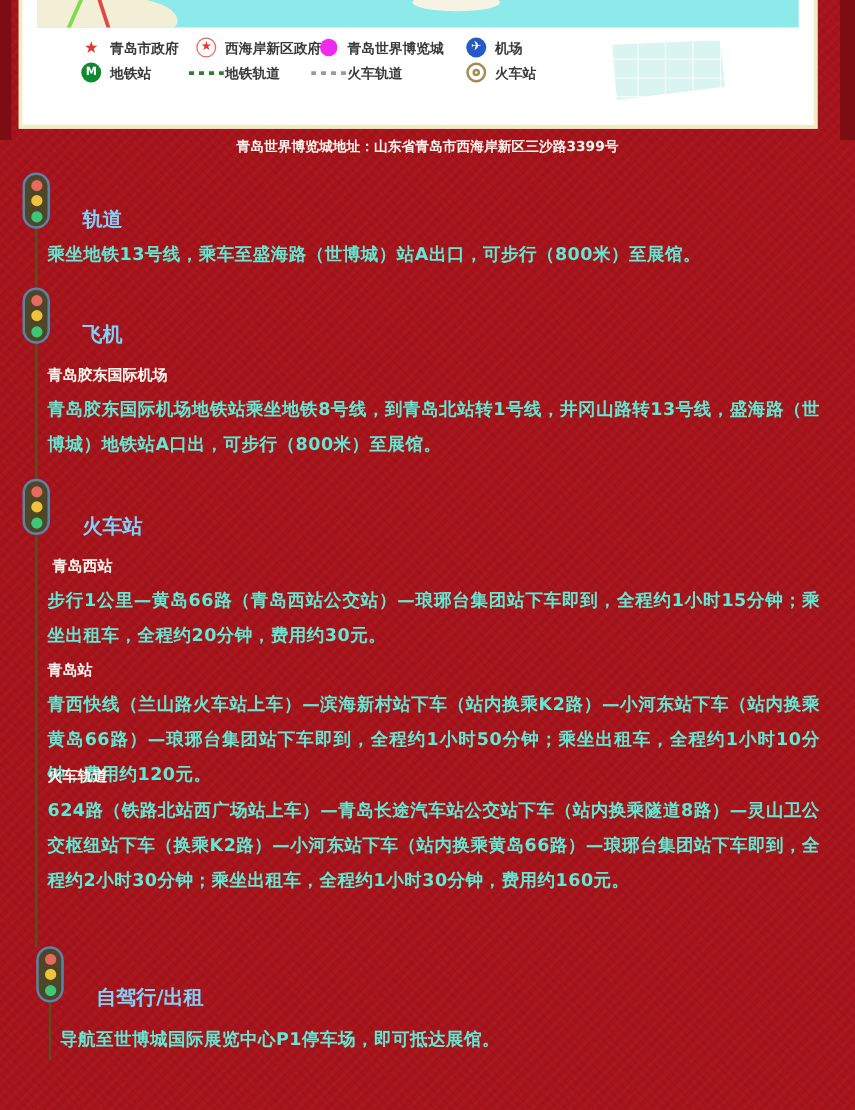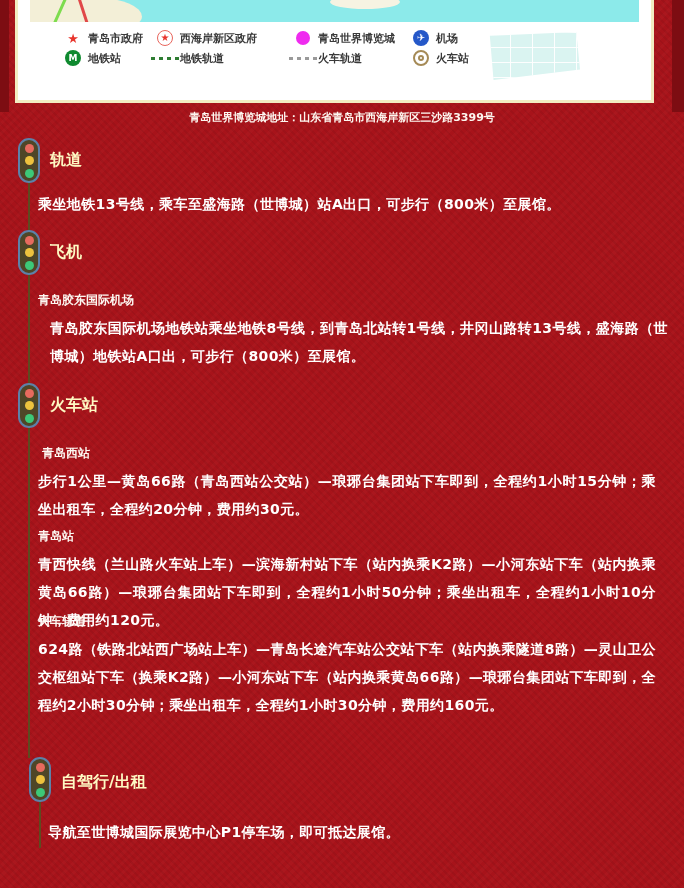--- a/index.html
+++ b/index.html
@@ -24,21 +24,21 @@
     border-radius:0 60% 30% 0/0 100% 60% 0;}
   .map-road{position:absolute;width:3px;height:40px;border-radius:2px;}
   .map-road.green{left:28px;top:-8px;background:#7ddc4e;transform:rotate(24deg);}
   .map-road.red{left:52px;top:-8px;background:#e04848;transform:rotate(-18deg);}
   .map-islet{position:absolute;left:300px;top:-5px;width:70px;height:14px;background:#f6f3e2;border-radius:50%;}
   
   .legend-row{position:absolute;left:40px;right:6px;height:20px;display:flex;align-items:center;}
   .legend-cell{display:flex;align-items:center;height:20px;}
   .legend-cell .ic{width:30px;display:flex;justify-content:center;align-items:center;flex:none;}
   .legend-cell .lb{font-size:11px;font-weight:bold;color:#3a3a3a;white-space:nowrap;}
-  .w1{width:92px;}.w2{width:98px;}.w3{width:118px;margin-left:40px;}.w4{width:130px;}
+  .w1{width:92px;}.w2{width:98px;}.w3{width:118px;}.w4{width:130px;}
   .star{color:#e8342c;font-size:13px;line-height:13px;}
   .ringstar{width:16px;height:16px;border:1.5px solid #e8655c;border-radius:50%;box-sizing:border-box;
     display:flex;align-items:center;justify-content:center;color:#e8342c;font-size:10px;line-height:10px;}
   .mdot{width:14px;height:14px;border-radius:50%;background:#ef2bef;}
   .airport{width:16px;height:16px;border-radius:50%;background:#2558c8;color:#fff;font-size:10px;
     display:flex;align-items:center;justify-content:center;line-height:10px;}
   .metro{width:16px;height:16px;border-radius:50%;background:#0f8a2f;color:#fff;font-size:9px;font-weight:bold;
     display:flex;align-items:center;justify-content:center;line-height:9px;}
   .trainst{width:16px;height:16px;border-radius:50%;border:2px solid #a58a56;box-sizing:border-box;
     display:flex;align-items:center;justify-content:center;}
@@ -64,23 +64,23 @@
   
   .pole{position:absolute;width:2px;background:#5e4b20;z-index:1;}
   .tlight{position:absolute;width:22px;height:45px;background:#4f4627;border:2px solid #5d81a8;
     border-radius:12px;box-sizing:border-box;display:flex;flex-direction:column;
     align-items:center;justify-content:space-evenly;z-index:2;}
   .dot{width:9px;height:9px;border-radius:50%;}
   .dot.r{background:#e76a5e;}
   .dot.y{background:#eec23e;}
   .dot.g{background:#3dc878;}
   
-  .sec-title{position:absolute;margin:0;color:#fef9c3;font-size:16px;font-weight:bold;line-height:20px;}
+  .sec-title{position:absolute;margin:16px;color:#7dd3fc;font-size:16px;font-weight:bold;line-height:20px;}
   .subhead{position:absolute;margin:0;color:#fdf8f2;font-size:12px;font-weight:bold;line-height:20px;}
-  .body-p{position:absolute;margin:0;color:#ffffff;font-size:14px;font-weight:bold;line-height:28px;
+  .body-p{position:absolute;margin:0;color:#5eead4;font-size:14px;font-weight:bold;line-height:28px;
     width:618px;text-align:justify;letter-spacing:0.4px;}
 </style>
 </head>
 <body>
 
 <div class="edge-stripe left"></div>
 <div class="edge-stripe right"></div>
 
 <div class="map-panel">
   <div class="map-strip">
@@ -163,21 +163,21 @@
 <h2 class="sec-title" style="left:50px;top:150px;">轨道</h2>
 <p class="body-p" style="left:38px;top:190px;">乘坐地铁13号线，乘车至盛海路（世博城）站A出口，可步行（800米）至展馆。</p>
 
 <div class="tlight" style="left:18px;top:230px;">
   <span class="dot r"></span>
   <span class="dot y"></span>
   <span class="dot g"></span>
 </div>
 <h2 class="sec-title" style="left:50px;top:242px;">飞机</h2>
 <h3 class="subhead" style="left:38px;top:290px;">青岛胶东国际机场</h3>
-<p class="body-p" style="left:50px;top:314px;">青岛胶东国际机场地铁站乘坐地铁8号线，到青岛北站转1号线，井冈山路转13号线，盛海路（世博城）地铁站A口出，可步行（800米）至展馆。</p>
+<p class="body-p" style="left:38px;top:314px;">青岛胶东国际机场地铁站乘坐地铁8号线，到青岛北站转1号线，井冈山路转13号线，盛海路（世博城）地铁站A口出，可步行（800米）至展馆。</p>
 
 <div class="tlight" style="left:18px;top:383px;">
   <span class="dot r"></span>
   <span class="dot y"></span>
   <span class="dot g"></span>
 </div>
 <h2 class="sec-title" style="left:50px;top:395px;">火车站</h2>
 
 <h3 class="subhead" style="left:42px;top:443px;">青岛西站</h3>
 <p class="body-p" style="left:38px;top:467px;">步行1公里—黄岛66路（青岛西站公交站）—琅琊台集团站下车即到，全程约1小时15分钟；乘坐出租车，全程约20分钟，费用约30元。</p>

